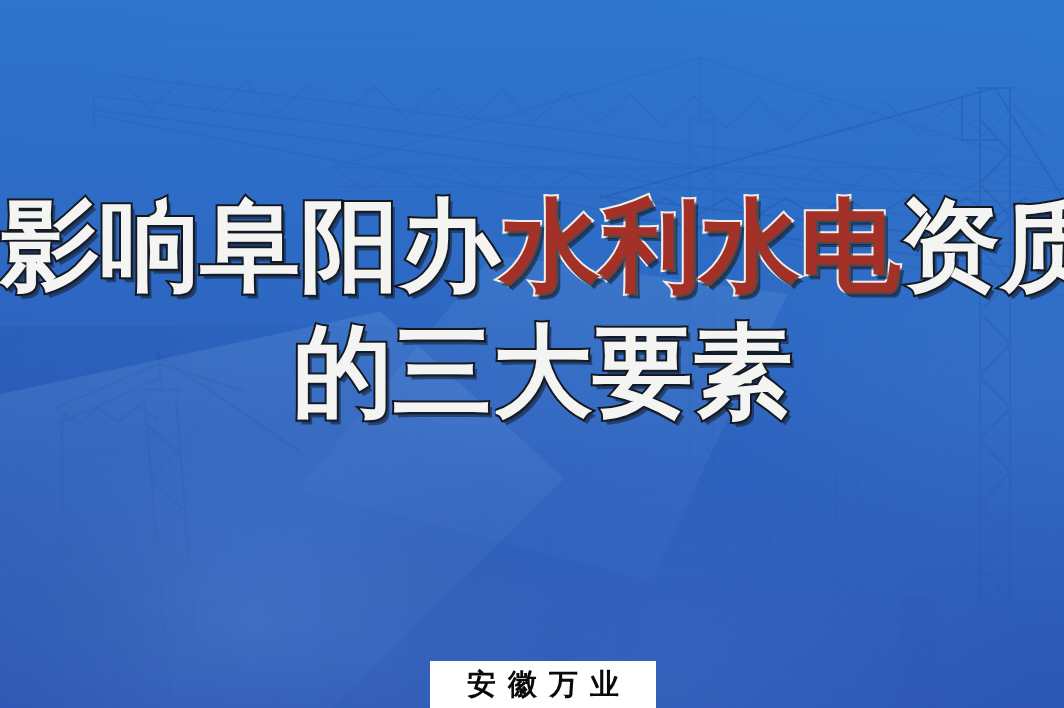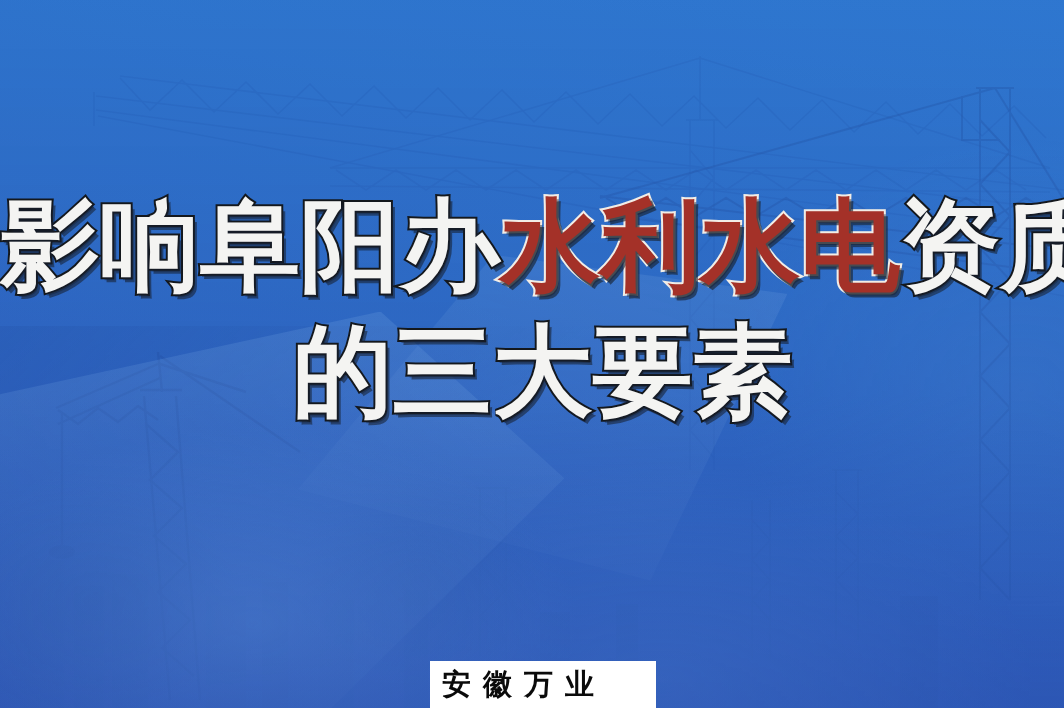--- a/index.html
+++ b/index.html
@@ -120,21 +120,21 @@
        4px 5px 0 rgba(24,32,44,.62),
        2px 3px 0 rgba(24,32,44,.45);
   }
 
   
   .badge {
     position:absolute;
     left:430px; top:661px;
     width:226px; height:47px;
     background:#FFFFFF;
-    display:flex; align-items:center; justify-content:flex-start;
+    display:flex; align-items:center; justify-content:center;
   }
   .badge-text {
     font-family:"DejaVu Sans","Liberation Sans",sans-serif;
     font-weight:700;
     font-size:29px;
     color:#0A0A0A;
     letter-spacing:12px;
     text-indent:12px;
     white-space:nowrap;
     line-height:1;

